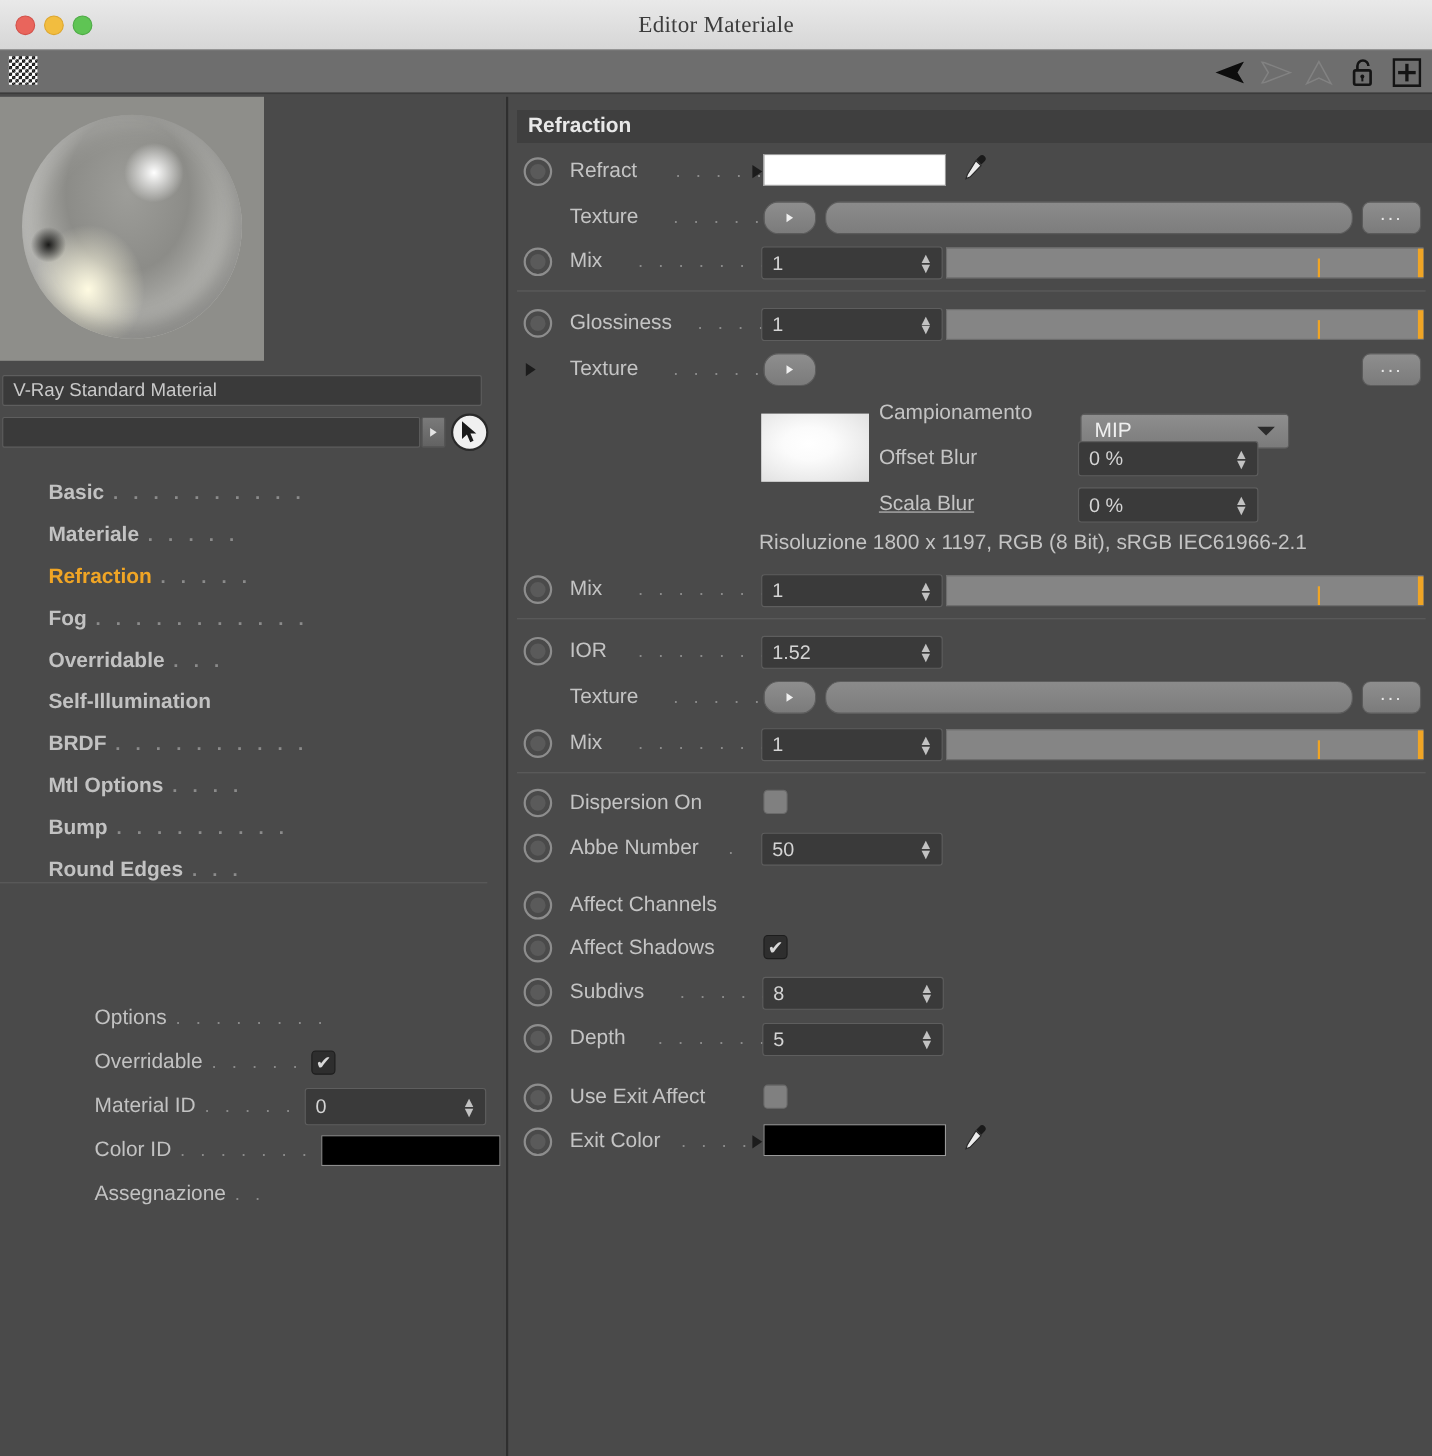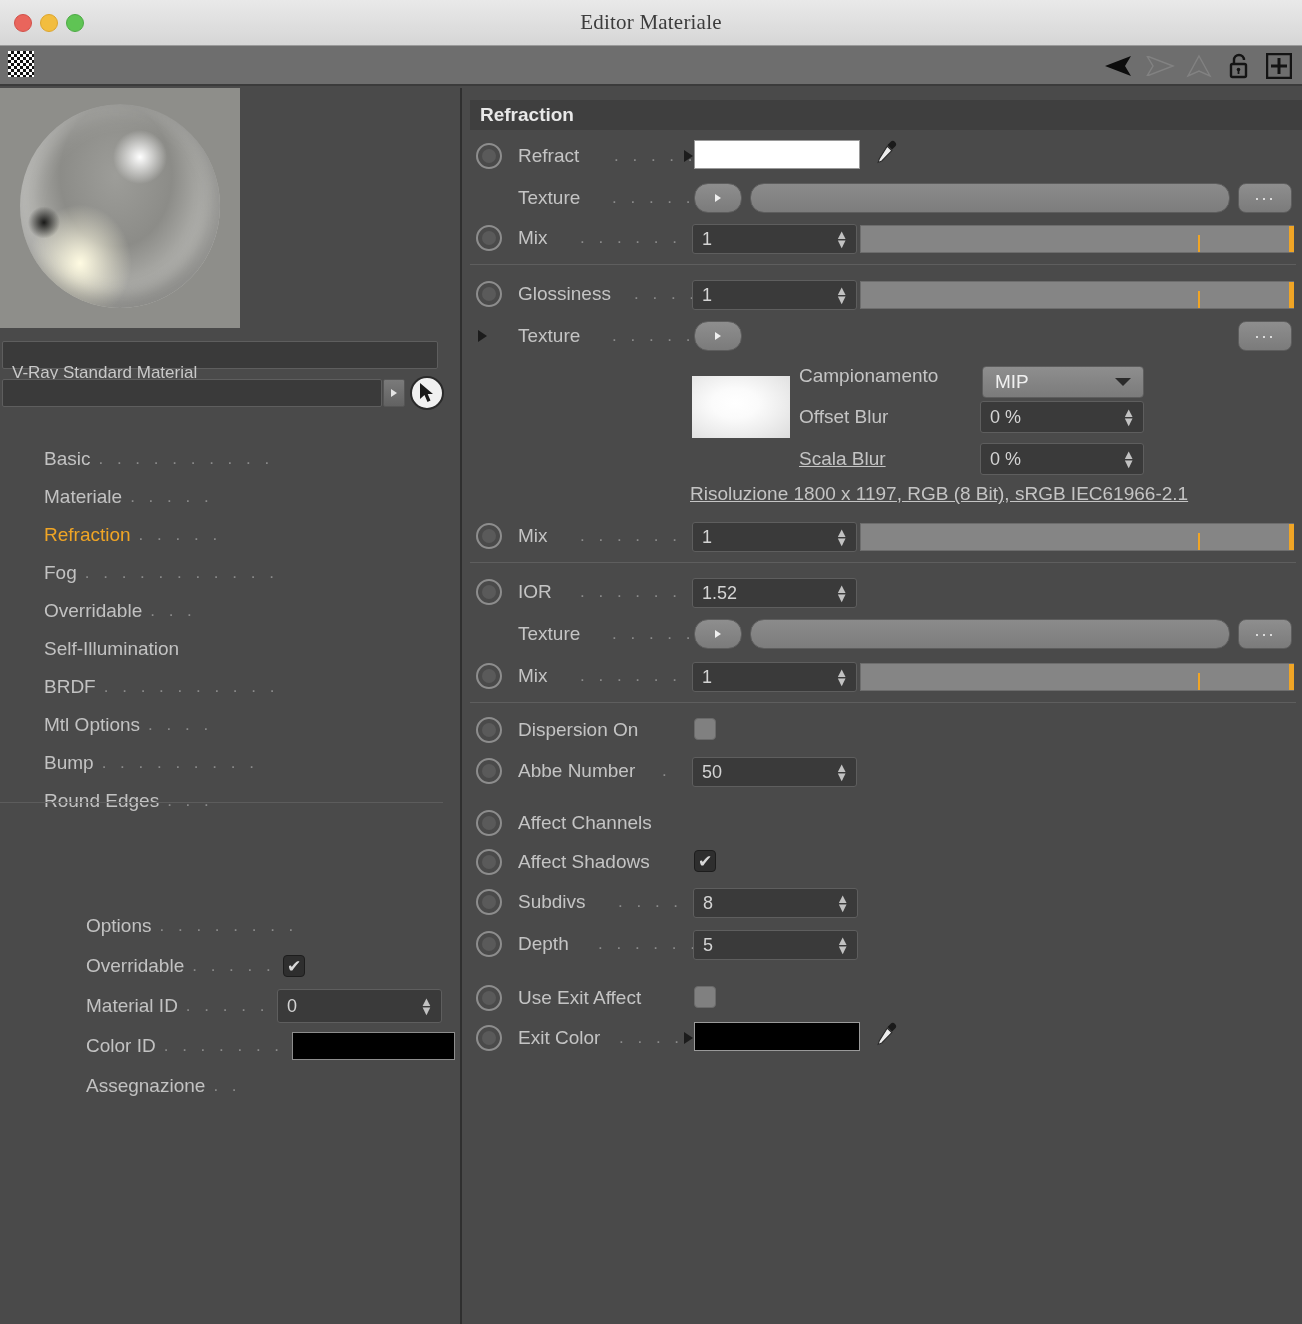--- a/index.html
+++ b/index.html
@@ -63,39 +63,39 @@
   }
   .sphere::after {
     content: ""; position: absolute; left: 4%; top: 50%; width: 16%; height: 16%;
     background: radial-gradient(circle, #1a1a18 0%, rgba(26,26,24,0) 70%);
     border-radius: 50%;
   }
 
   .matname {
     position: absolute; left: 2px; top: 253px; width: 436px; height: 28px;
     background: #3a3a3a; border: 1px solid #5e5e5e; border-radius: 2px;
-    color: #c9c9c9; font-size: 17px; padding: 21px 0 0 9px;
+    color: #c9c9c9; font-size: 17px; padding: 3px 0 0 9px;
   }
   .searchrow { position: absolute; left: 2px; top: 291px; width: 452px; height: 30px; }
   .searchfield {
     position: absolute; left: 0; top: 0; width: 380px; height: 28px;
     background: #3a3a3a; border: 1px solid #5e5e5e; border-radius: 2px;
   }
   .searchbtn {
     position: absolute; left: 381px; top: 0; width: 22px; height: 28px;
     background: linear-gradient(to bottom,#7a7a7a,#626262); border: 1px solid #555;
     border-radius: 2px; display: flex; align-items: center; justify-content: center;
   }
   .cursorbtn {
     position: absolute; left: 408px; top: -3px; width: 34px; height: 34px;
     border-radius: 50%; background: #f0f0f0; border: 2px solid #2a2a2a;
     display: flex; align-items: center; justify-content: center;
   }
 
-  .navlist { position: absolute; left: 0; top: 352px; width: 458px; }
+  .navlist { position: absolute; left: 0; top: 342px; width: 458px; font-weight: bold; }
   .navitem {
     height: 38px; display: flex; align-items: center; padding-left: 44px;
     color: #c2c2c2; font-size: 19px; white-space: nowrap;
   }
   .navitem.active { color: #f0a525; }
   .dots { flex: 0 0 auto; margin-left: 8px; color: #8b8b8b; letter-spacing: 4.5px; font-size: 17px; }
   .sep-h { position: absolute; left: 0; width: 443px; height: 1px; background: #5c5c5c; }
 
   .optlist { position: absolute; left: 0; top: 818px; width: 458px; padding-left: 44px; }
   .optrow { height: 40px; display: flex; align-items: center; padding-left: 42px; color: #c2c2c2; font-size: 19px; }
@@ -388,21 +388,21 @@
           <polygon points="1,1 7,5 1,9" fill="#f0f0f0"></polygon>
         </svg>
     </span>
     <span class="dotsbtn" style="left:776px; top:7px; width:54px; height:30px;">...</span>
   </div>
 
   <div class="texprev" style="left:230px; top:288px; width:98px; height:62px;"></div>
 
   <div class="row" style="top:266px;">
     <span class="lbl" style="left:337px;">Campionamento</span>
-    <span class="dropdown" style="left:520px; top:12px; width:162px; height:32px;">
+    <span class="dropdown" style="left:520px; top:22px; width:190px; height:32px;">
       <span>MIP</span>
       <span class="caret"></span>
     </span>
   </div>
 
   <div class="row" style="top:307px;">
     <span class="lbl" style="left:337px;">Offset Blur</span>
     <span class="num" style="left:518px; top:6px; width:164px; height:32px; position:absolute;">
       <span>0 %</span>
       <span class="spin">▲<br>▼</span>
@@ -410,21 +410,21 @@
   </div>
 
   <div class="row" style="top:349px;">
     <span class="lbl" style="left:337px;text-decoration:underline;">Scala Blur</span>
     <span class="num" style="left:518px; top:6px; width:164px; height:32px; position:absolute;">
       <span>0 %</span>
       <span class="spin">▲<br>▼</span>
     </span>
   </div>
 
-  <div class="restext" style="left:228px; top:395px;text-decoration:underline;">Risoluzione 1800 x 1197, RGB (8 Bit), sRGB IEC61966-2.1</div>
+  <div class="restext" style="left:228px; top:395px;">Risoluzione 1800 x 1197, RGB (8 Bit), sRGB IEC61966-2.1</div>
 
   <div class="row" style="top:426px;">
     <span class="radio"></span>
     <span class="lbl">Mix</span>
     <span class="rowdots" style="left:118px;">. . . . . . . . .</span>
     <span class="num" style="left:230px; top:8px; width:165px; height:30px; position:absolute;">
       <span>1</span>
       <span class="spin">▲<br>▼</span>
     </span>
     <span class="slider" style="left:398px; top:9px; width:434px; height:28px;">

